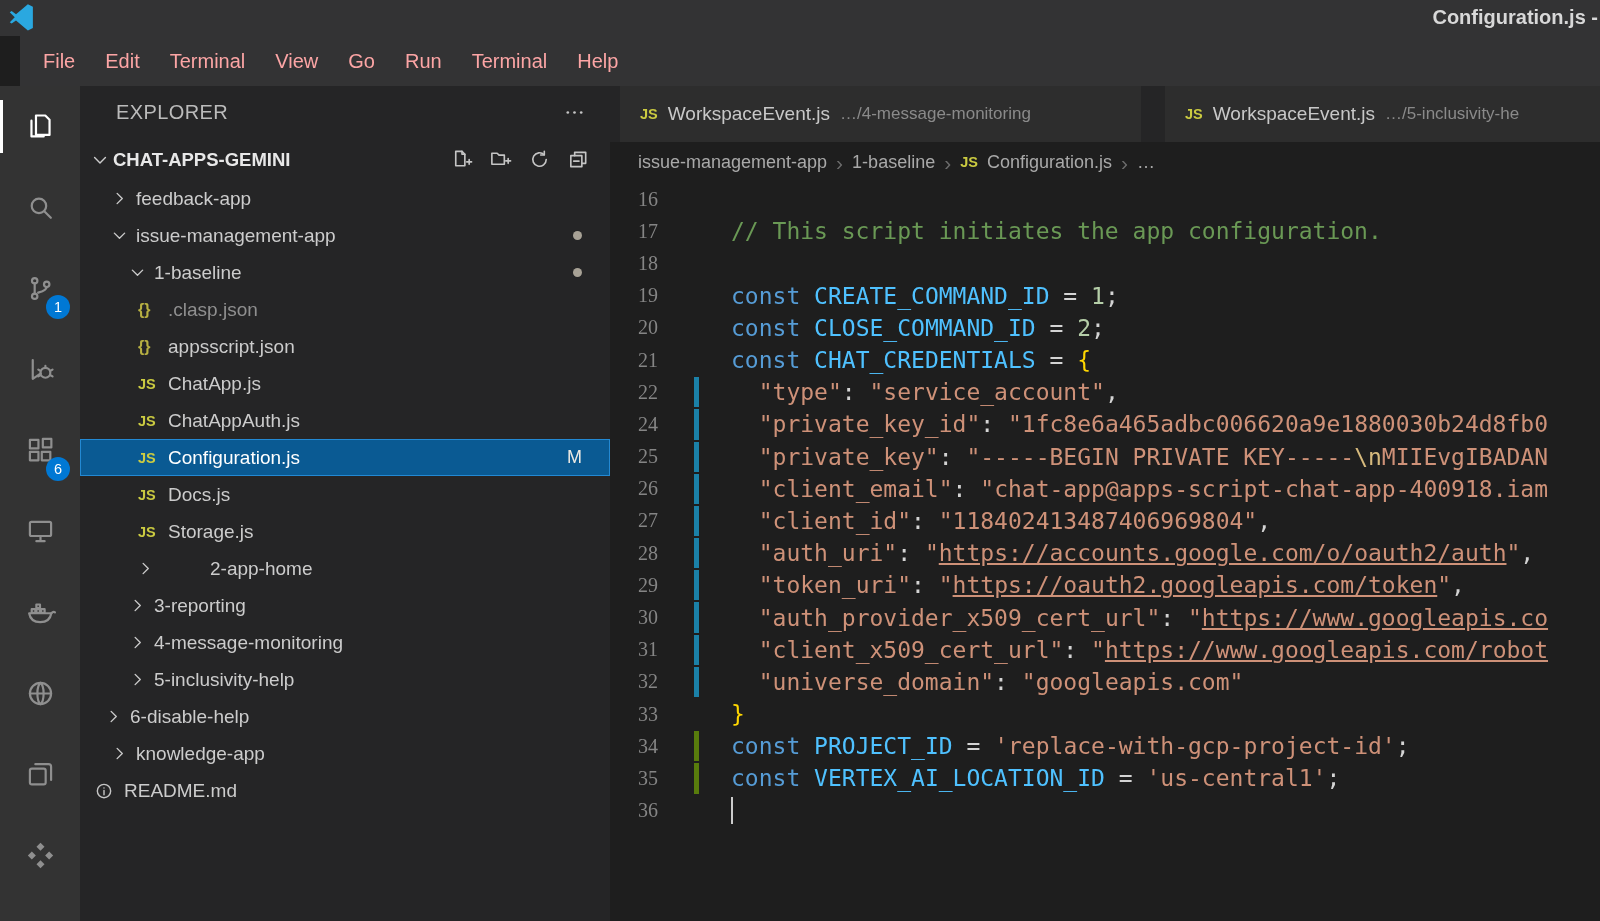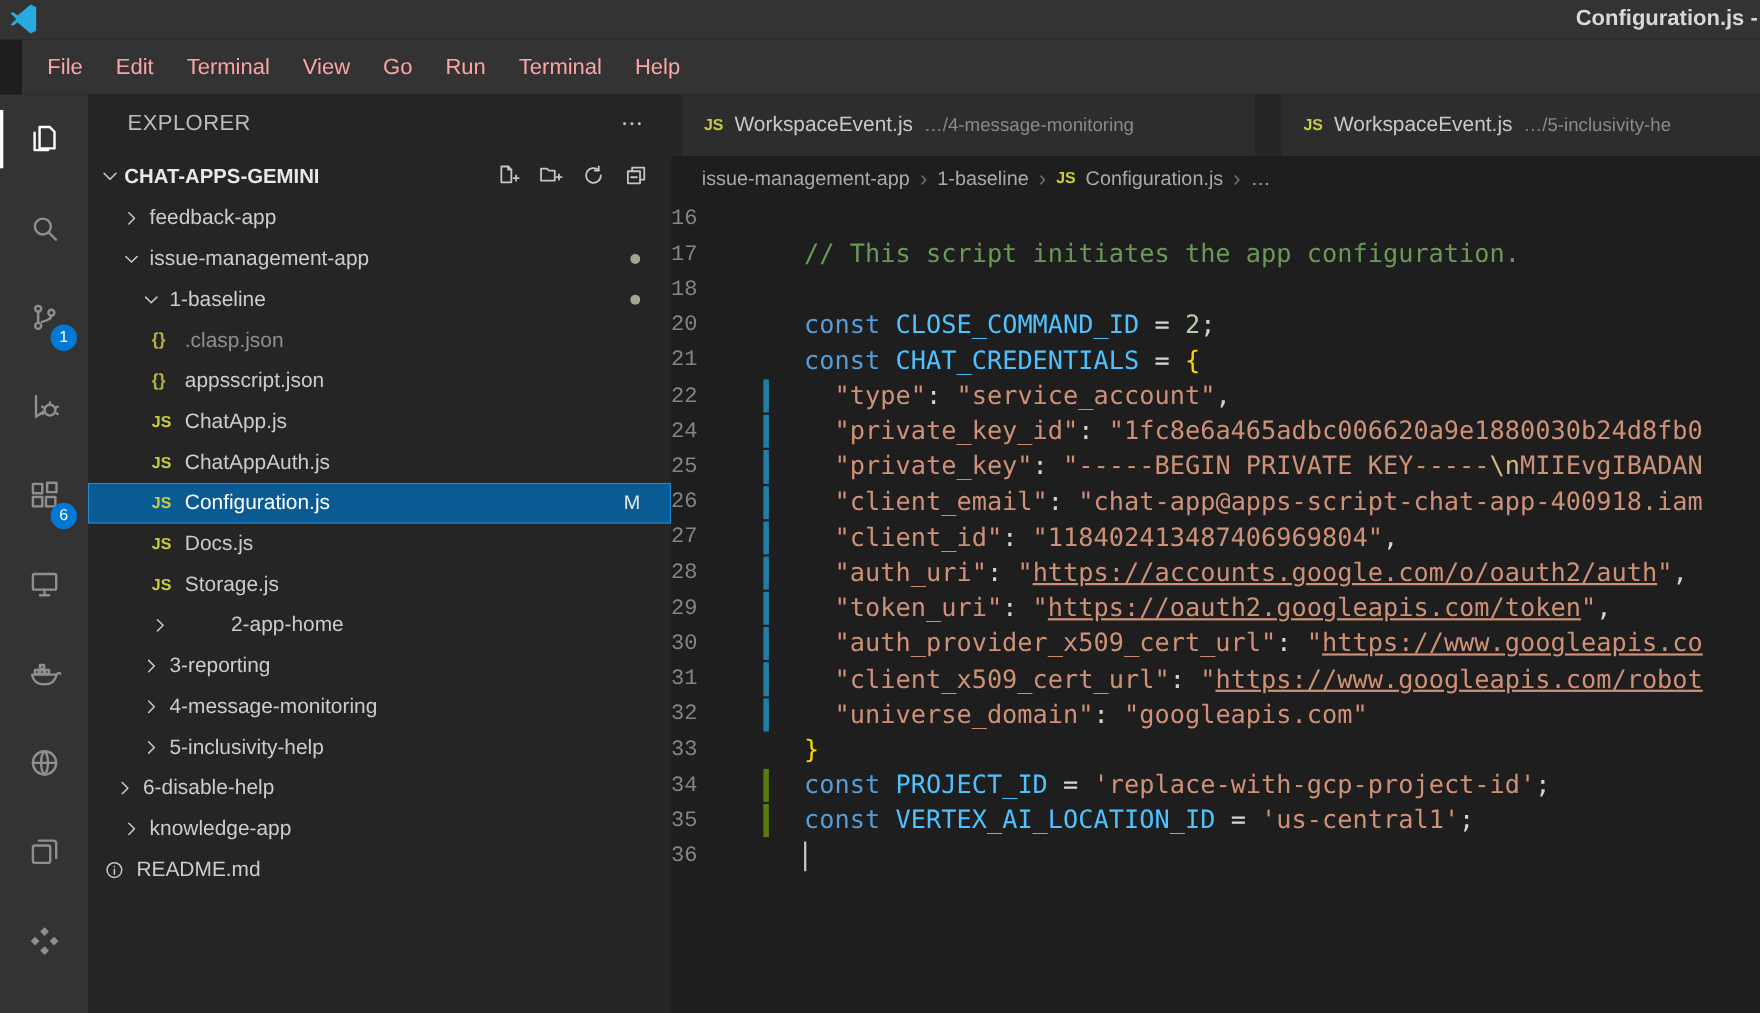--- a/index.html
+++ b/index.html
@@ -70,22 +70,22 @@
   .tab-js { color:#cbcb41; font-weight:700; font-size:14.5px; flex-shrink:0; }
   .tab .desc { color:#8a8a8a; font-size:17px; }
   .breadcrumbs { height:40px; display:flex; align-items:center; gap:9px; padding-left:28px;
                  font-size:18px; color:#a9a9a9; flex-shrink:0; background:#1e1e1e; }
   .crumb { white-space:nowrap; }
   .crumb-sep { color:#6c6c6c; font-size:21px; line-height:1; }
 
   .code { flex:1; font-family:"DejaVu Sans Mono", monospace; font-size:23px; overflow:hidden;
           padding-top:1px; }
   .cl { display:flex; align-items:center; height:32.2px; }
-  .ln { width:76px; flex-shrink:0; text-align:left; color:#858585; font-size:20px;
-        font-family:Liberation Mono, monospace; }
+  .ln { width:76px; flex-shrink:0; text-align:center; color:#858585; font-size:20px;
+        font-family:Liberation Serif, serif; }
   .gut { width:14px; flex-shrink:0; align-self:stretch; position:relative; }
   .gut.m::after, .gut.a::after { content:""; position:absolute; left:8px; width:5px; top:1px; bottom:1px; }
   .gut.m::after { background:var(--gutter-modified,#1b81a8); }
   .gut.a::after { background:var(--gutter-added,#587c0c); }
   .ct { padding-left:31px; white-space:pre; color:#d4d4d4; }
   .cursor { display:inline-block; width:2px; height:27px; background:#cccccc; vertical-align:text-bottom; }
 
   .tok-kw { color:#569cd6; }
   .tok-vr { color:#4fc1ff; }
   .tok-pl { color:#d4d4d4; }
@@ -417,20 +417,25 @@
             <span class="ln">17</span>
             <span class="gut"></span>
             <span class="ct"><span class="tok-cm">// This script initiates the app configuration.</span></span>
           </div>
           <div class="cl">
             <span class="ln">18</span>
             <span class="gut"></span>
             <span class="ct"></span>
           </div>
           <div class="cl">
+            <span class="ln">19</span>
+            <span class="gut"></span>
+            <span class="ct"><span class="tok-kw">const</span><span class="tok-pl"> </span><span class="tok-vr">CREATE_COMMAND_ID</span><span class="tok-pl"> = </span><span class="tok-nm">1</span><span class="tok-pl">;</span></span>
+          </div>
+          <div class="cl">
             <span class="ln">20</span>
             <span class="gut"></span>
             <span class="ct"><span class="tok-kw">const</span><span class="tok-pl"> </span><span class="tok-vr">CLOSE_COMMAND_ID</span><span class="tok-pl"> = </span><span class="tok-nm">2</span><span class="tok-pl">;</span></span>
           </div>
           <div class="cl">
             <span class="ln">21</span>
             <span class="gut"></span>
             <span class="ct"><span class="tok-kw">const</span><span class="tok-pl"> </span><span class="tok-vr">CHAT_CREDENTIALS</span><span class="tok-pl"> = </span><span class="tok-b1">{</span></span>
           </div>
           <div class="cl">

